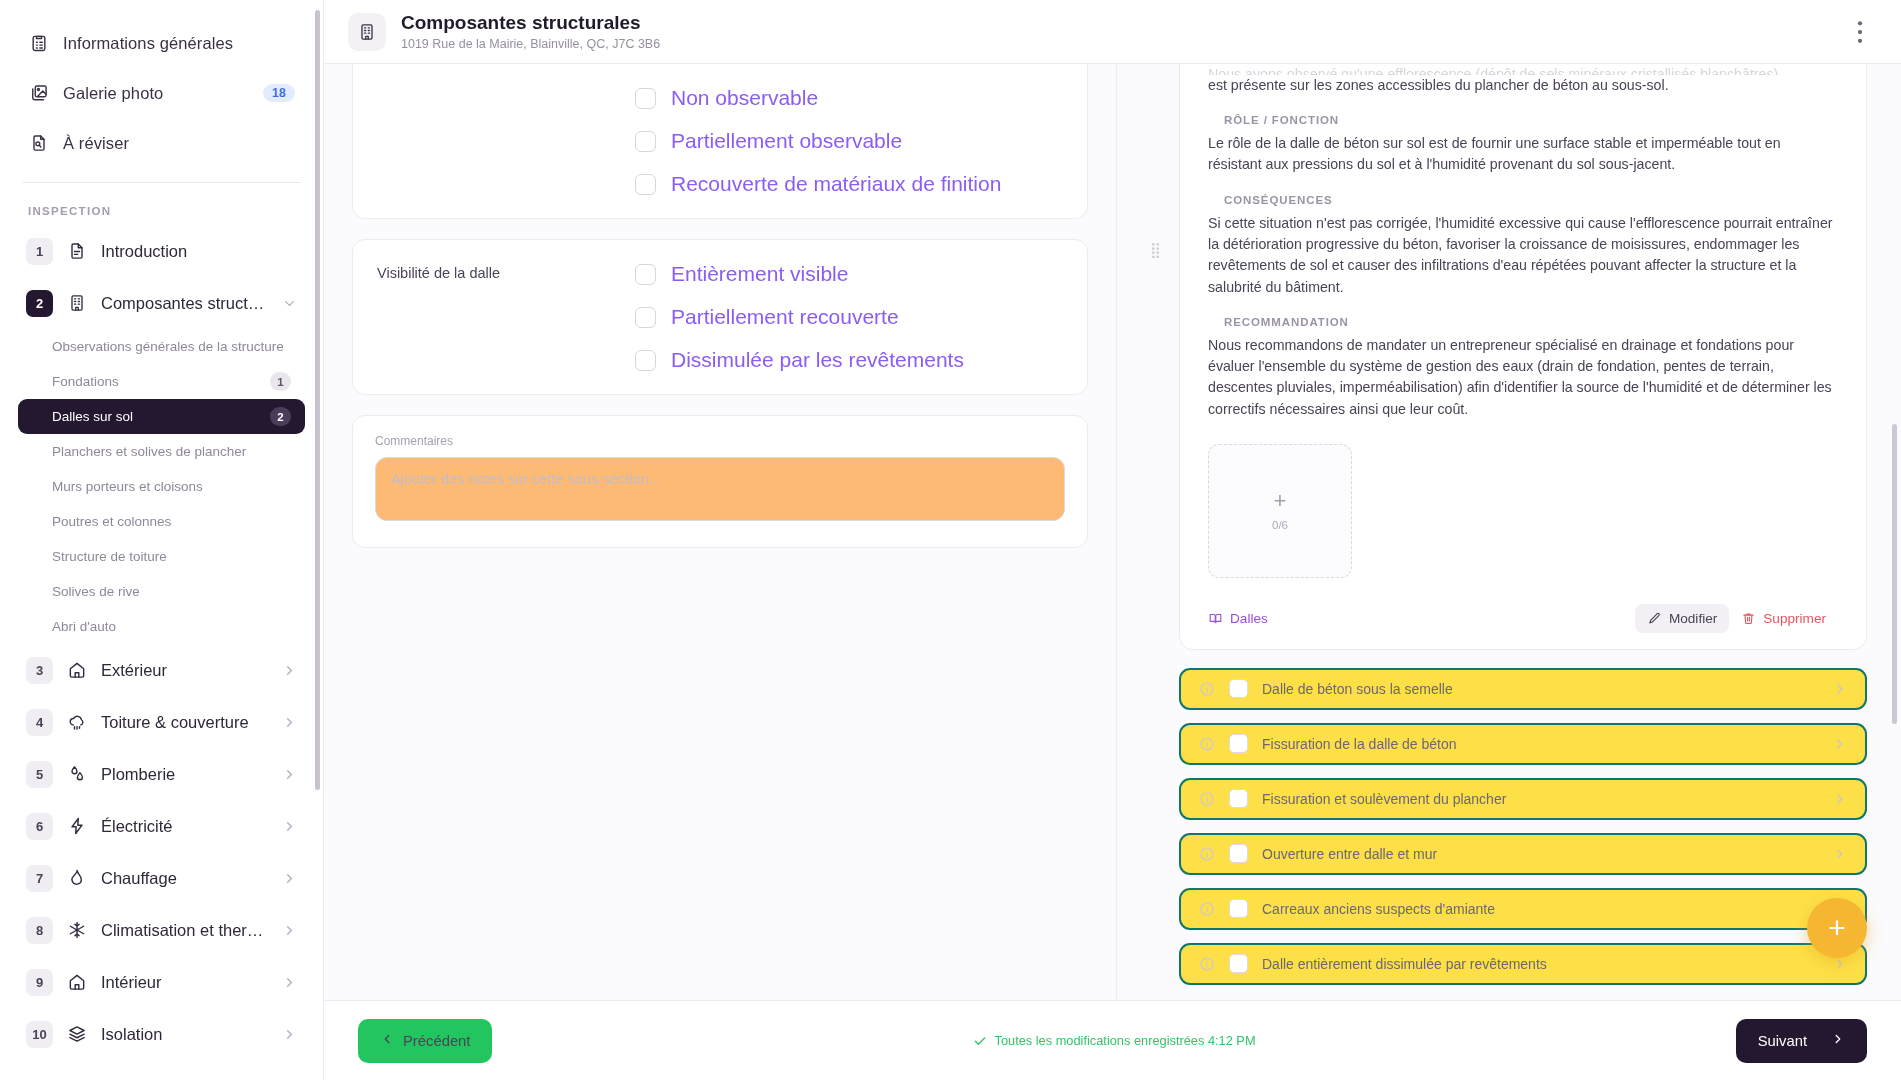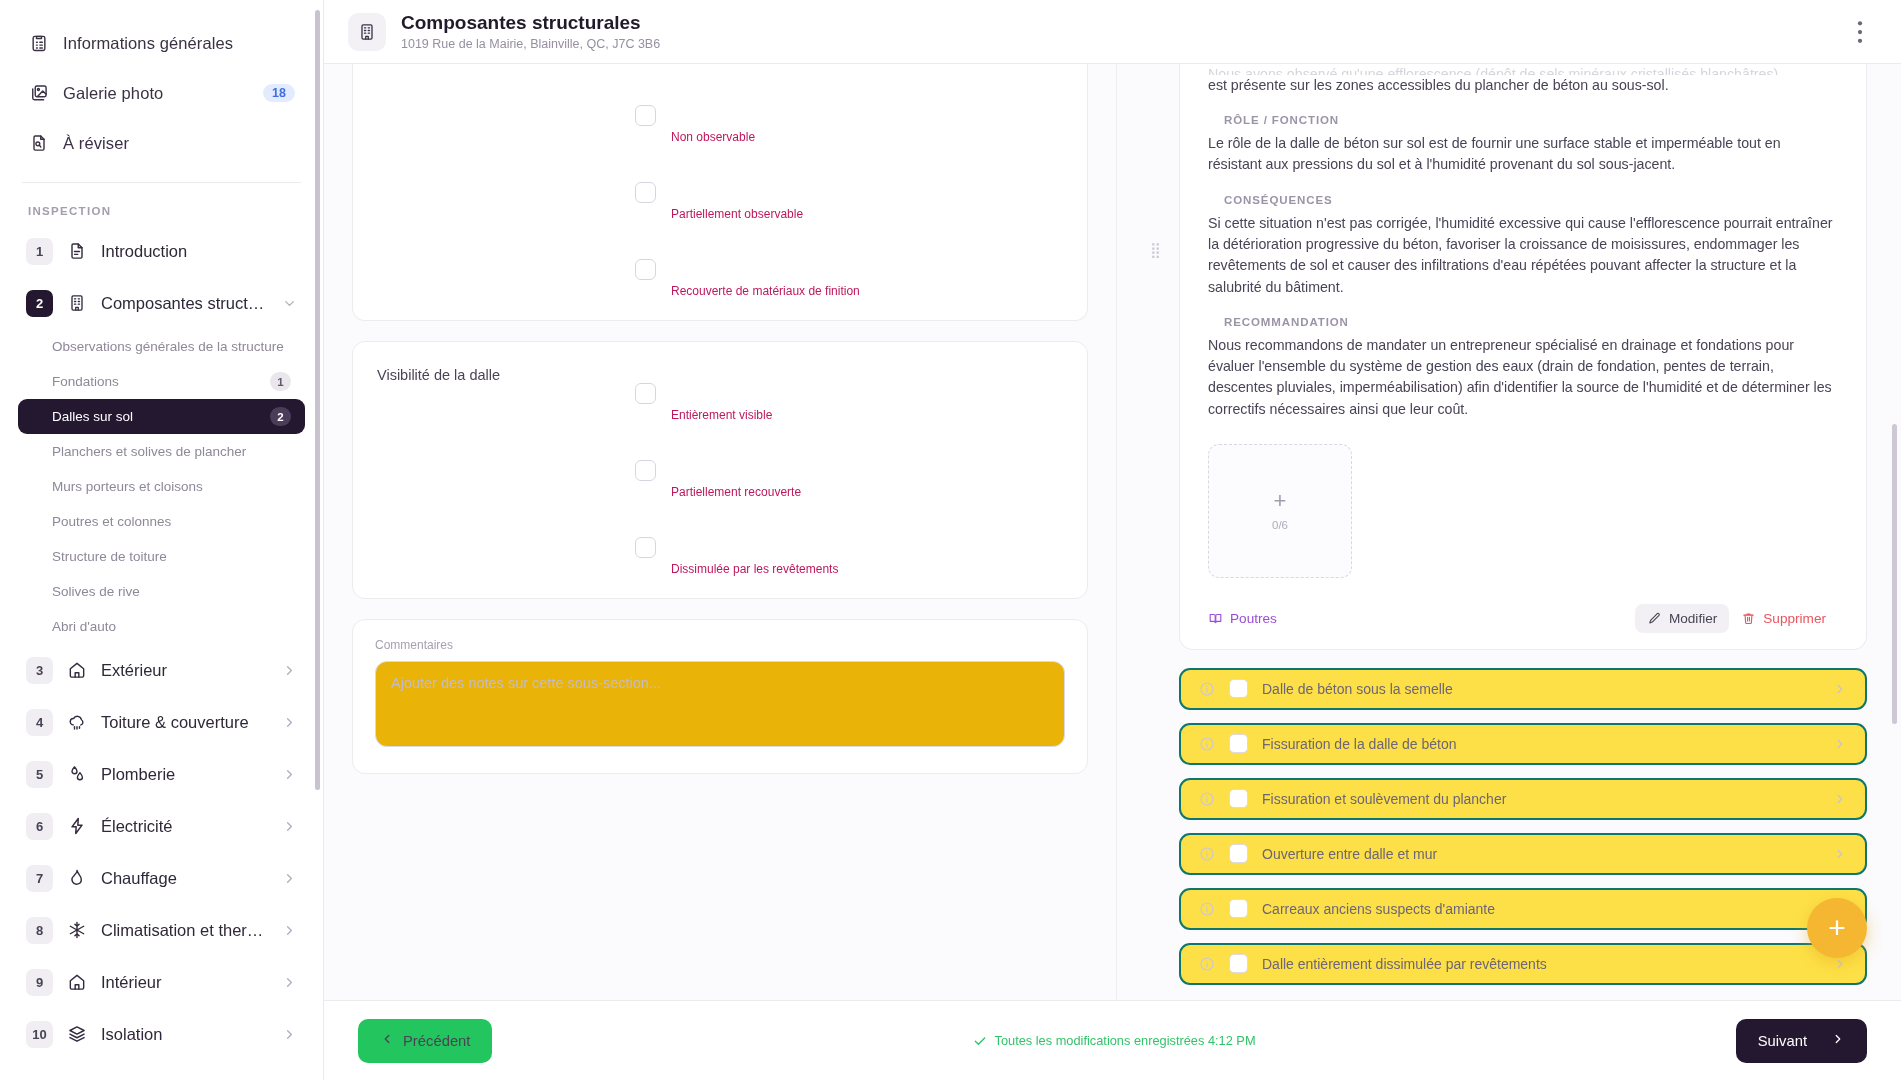--- a/index.html
+++ b/index.html
@@ -113,27 +113,27 @@
   }
   .card.clipped-top { border-top: none; border-top-left-radius: 0; border-top-right-radius: 0; margin-top: 0; }
   .card-body { display: flex; padding: 22px 24px; }
   .field-label { width: 258px; flex: 0 0 258px; font-size: 14.5px; color: #4b4356; padding-top: 3px; }
   .opts { flex: 1; display: flex; flex-direction: column; gap: 19px; }
   .opt { display: flex; align-items: center; gap: 15px; cursor: pointer; }
   .cbox {
     width: 21px; height: 21px; flex: 0 0 21px;
     border: 1.6px solid #d9d5de; border-radius: 6px; background: #fff;
   }
-  .opt-label { font-size: 12px; color: #be185d; margin-top: 44px; }
+  .opt-label { font-size: 21px; color: #8b5cf6; }
 
   .comments-card { padding: 18px 22px 22px 22px; }
   .comments-cap { font-size: 12px; color: #a7a0b0; margin-bottom: 9px; }
   .comments-box {
-    width: 100%; height: 86px; border: 1px solid #ddd9e1; border-radius: 12px;
-    background: #eab308; padding: 13px 15px;
+    width: 100%; height: 64px; border: 1px solid #ddd9e1; border-radius: 12px;
+    background: #fdba74; padding: 13px 15px;
     font-family: "Liberation Sans", sans-serif; font-size: 14.5px;
     color: #3f374a; resize: none; outline: none;
   }
   .comments-box::placeholder { color: #c2bcca; }
 
   
   .col-right { flex: 1; overflow: hidden; padding: 0 34px 0 20px; position: relative; }
 
   .obs-card {
     background: #ffffff; border: 1px solid #ecebef; border-radius: 14px;
@@ -574,21 +574,21 @@
         </div>
 
         <div class="obs-actions">
           <div class="act act-banque">
             <span>
               <svg viewBox="0 0 24 24" fill="none" stroke="currentColor" stroke-width="1.8" stroke-linecap="round" stroke-linejoin="round">
                 <path d="M3.5 5.5h6a2 2 0 0 1 2 2v11a2 2 0 0 0-2-2h-6z"></path>
                 <path d="M20.5 5.5h-6a2 2 0 0 0-2 2v11a2 2 0 0 1 2-2h6z"></path>
               </svg>
             </span>
-            <span>Poutres</span>
+            <span>Dalles</span>
           </div>
           <div class="act-gap"></div>
           <div class="act act-modifier">
             <span>
               <svg viewBox="0 0 24 24" fill="none" stroke="currentColor" stroke-width="1.8" stroke-linecap="round" stroke-linejoin="round">
                 <path d="M16.4 4.1a2 2 0 0 1 2.8 2.8L8.4 17.7 4.5 19l1.3-3.9z"></path>
               </svg>
             </span>
             <span>Modifier</span>
           </div>

